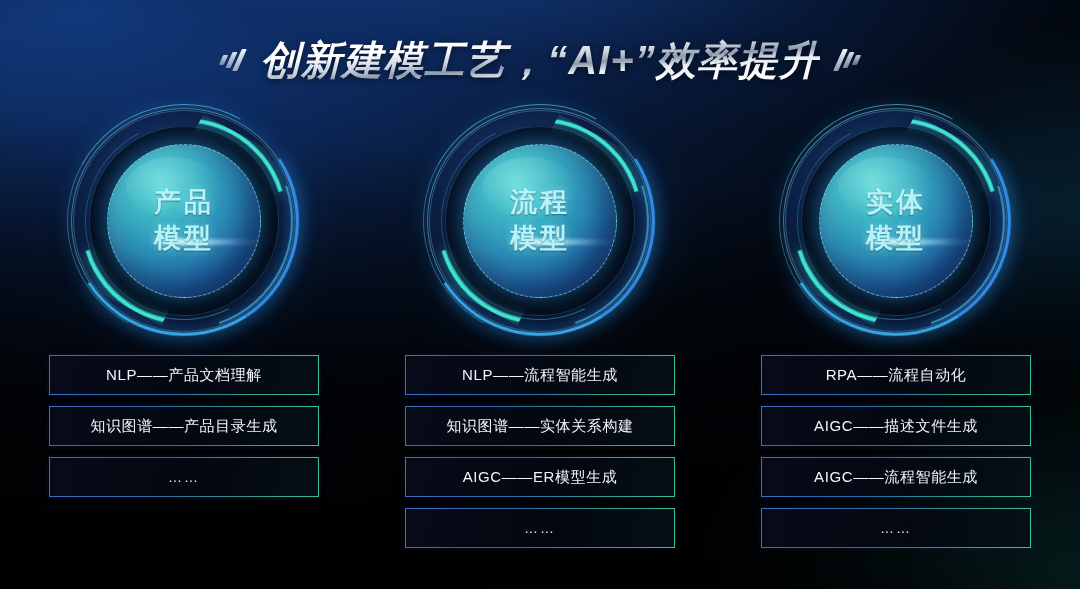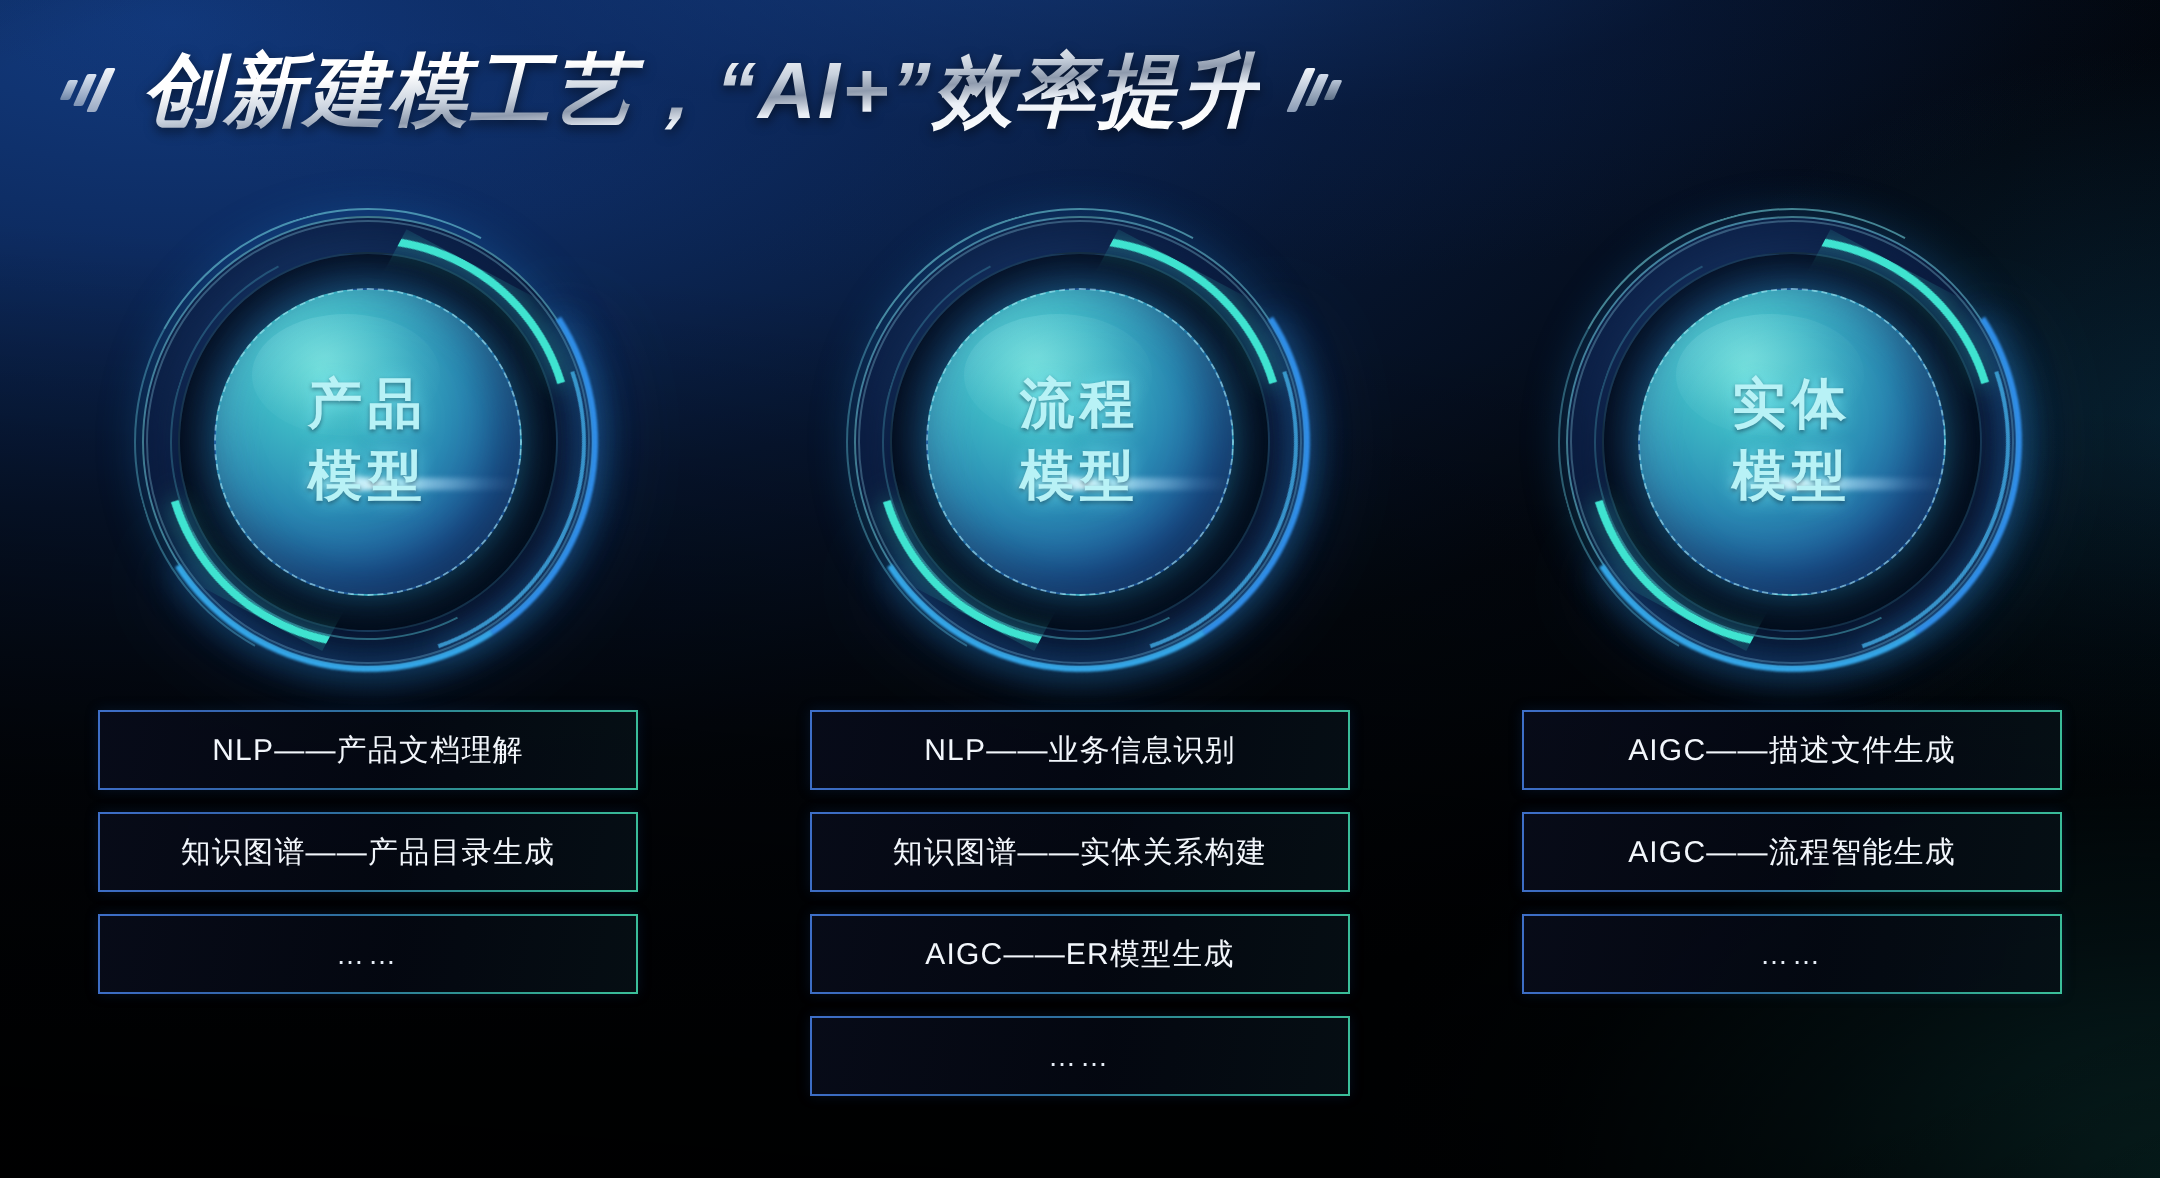--- a/index.html
+++ b/index.html
@@ -38,22 +38,22 @@
     position:absolute;inset:0;
     background:linear-gradient(185deg, rgba(0,0,0,0) 30%, rgba(0,0,0,0.55) 66%, rgba(0,0,0,0.80) 100%);
   }
   .bg-vignette{
     position:absolute;inset:0;
     background:radial-gradient(130% 110% at 50% 45%, rgba(0,0,0,0) 52%, rgba(0,0,0,0.55) 100%);
   }
 
   
   .title-wrap{
-    position:absolute;left:0;right:0;top:19px;height:52px;
-    display:flex;align-items:center;gap:14px;margin-left:32px;
+    position:absolute;left:0;right:0;top:34px;height:52px;
+    display:flex;align-items:center;justify-content:center;gap:14px;
   }
   .title-text{
     font-size:40px;font-weight:bold;font-style:italic;
     letter-spacing:1px;white-space:nowrap;
     background:linear-gradient(176deg,
         #ffffff 0%,
         #ffffff 30%,
         #c9d2de 46%,
         #8e9aad 56%,
         #e9eef5 66%,
@@ -291,21 +291,21 @@
           <div class="sphere-gloss"></div>
           <div class="flare"></div>
           <div class="flare-core"></div>
         </div>
         <div class="badge-label">
           <span>流程</span>
           <span>模型</span>
         </div>
       </div>
       <div class="list">
-        <div class="item">NLP——业务信息识别</div>
+        <div class="item">NLP——流程智能生成</div>
         <div class="item">知识图谱——实体关系构建</div>
         <div class="item">AIGC——ER模型生成</div>
         <div class="item dots">……</div>
       </div>
     </div>
 
     <div class="column">
       <div class="badge">
         <div class="ring-outer"></div>
         <div class="ring-hairline"></div>
@@ -320,20 +320,21 @@
           <div class="sphere-gloss"></div>
           <div class="flare"></div>
           <div class="flare-core"></div>
         </div>
         <div class="badge-label">
           <span>实体</span>
           <span>模型</span>
         </div>
       </div>
       <div class="list">
+        <div class="item">RPA——流程自动化</div>
         <div class="item">AIGC——描述文件生成</div>
         <div class="item">AIGC——流程智能生成</div>
         <div class="item dots">……</div>
       </div>
     </div>
 
   </div>
 </div>
 
 </body></html>

